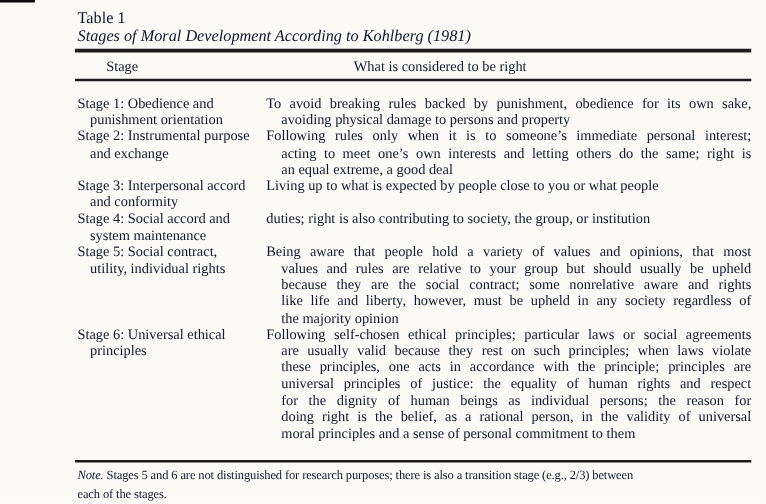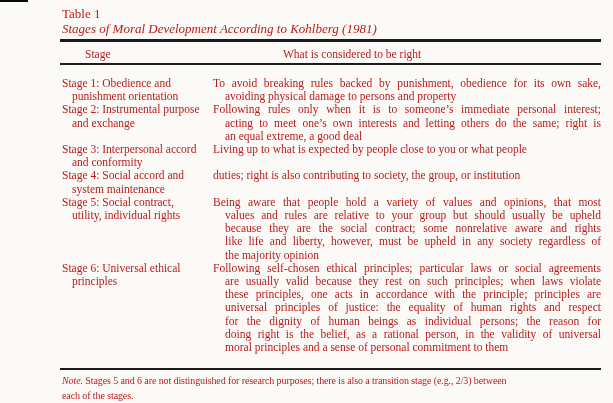--- a/index.html
+++ b/index.html
@@ -1,21 +1,21 @@
 <!DOCTYPE html>
 <html><head>
 <meta charset="utf-8">
 <style>
   html,body{margin:0;padding:0;}
   .page{
     position:relative;
     width:613px;height:403px;
     background:#fbfaf7;
     font-family:"Liberation Serif","DejaVu Serif",serif;
-    color:#b91c1c;
+    color:#0f172a;
     overflow:hidden;
   }
   .artifact{position:absolute;left:0;top:0;width:28px;height:2px;background:#0a0a0a;}
   .tnum{position:absolute;left:62px;top:6px;font-size:13px;line-height:15px;}
   .ttitle{position:absolute;left:62px;top:21px;font-size:13px;line-height:15px;font-style:italic;}
   .rule{position:absolute;left:60px;width:541px;background:#1b1b1b;}
   .rule.thick{top:39px;height:2.6px;}
   .rule.head{top:63px;height:1.6px;}
   .rule.bottom{top:368px;height:1.8px;}
   .colhead{position:absolute;top:48px;font-size:11.5px;line-height:13px;}

